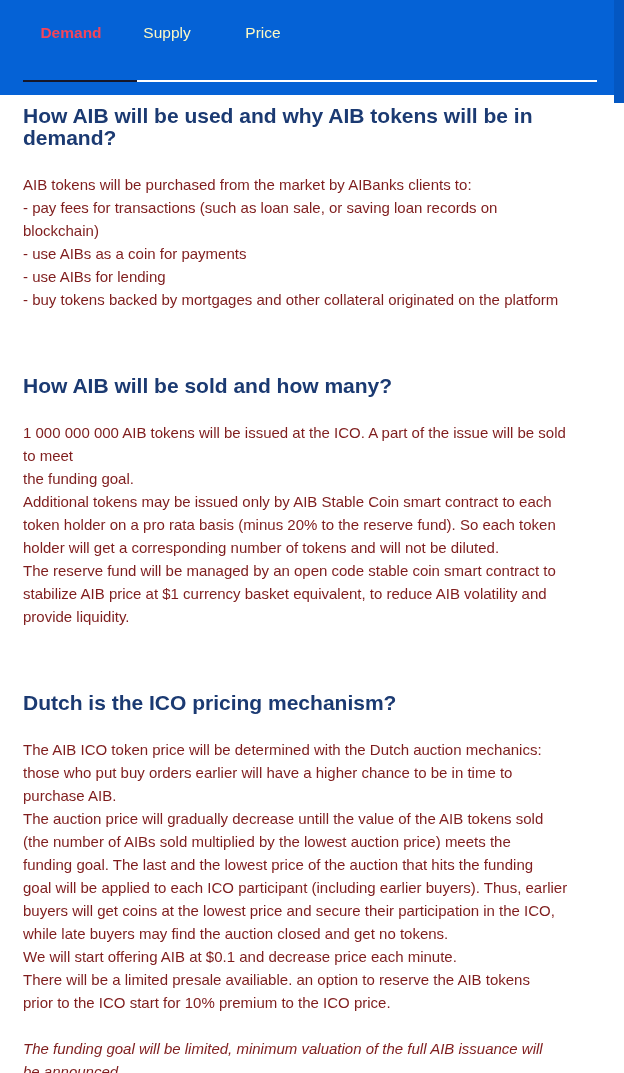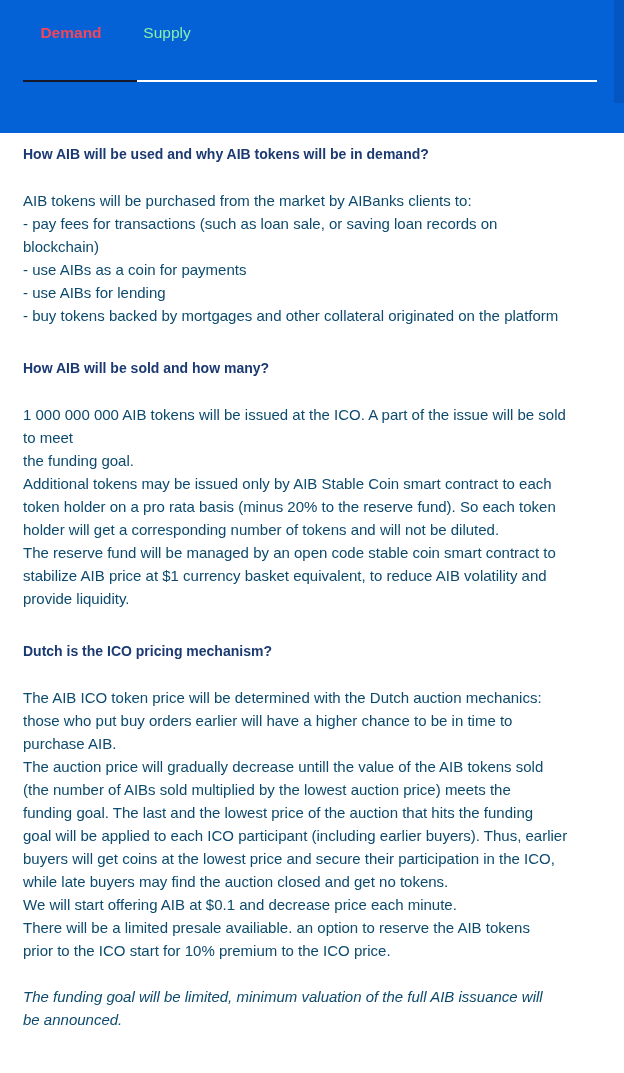--- a/index.html
+++ b/index.html
@@ -9,38 +9,38 @@
     height: 1073px;
     background: #ffffff;
     font-family: "Liberation Sans", sans-serif;
     overflow: hidden;
   }
 
   
   .header {
     position: relative;
     width: 624px;
-    height: 133px;
+    height: 95px;
     background: #0562d6;
   }
   .header-edge {
     position: absolute;
     top: 0; right: 0;
     width: 10px; height: 103px;
     background: #0457c2;
   }
   .tabs {
     display: flex;
     padding-left: 23px;
     padding-top: 21px;
   }
   .tab {
     width: 96px;
     text-align: center;
-    color: #86efac;
+    color: #fef9c3;
     font-size: 15.5px;
     line-height: 23px;
     font-weight: 500;
     cursor: pointer;
   }
   .tab.active {
     color: #f4455a;
     font-weight: 700;
   }
   .nav-underline {
@@ -58,44 +58,45 @@
     height: 2px;
     background: #15172b;
   }
 
   
   .content {
     padding: 10px 24px 0 23px;
     color: #44607e;
   }
   .faq-section { margin: 0; }
-  .faq-section + .faq-section { margin-top: 30px; }
+  .faq-section + .faq-section { margin-top: 64px; }
   .section-heading {
     margin: 0;
-    font-size: 14px;
+    font-size: 21px;
     line-height: 22px;
     font-weight: 700;
     color: #1b3a72;
   }
   .section-body {
     margin: 24px 0 0 0;
     font-size: 15px;
     line-height: 23px;
-    color: #0c4a6e;
+    color: #7f1d1d;
     white-space: pre-line;
   }
   .section-body + .section-body { margin-top: 23px; font-style: italic; }
 </style>
 </head>
 <body>
 
 <header class="header">
   <nav class="tabs">
     <div class="tab active">Demand</div>
     <div class="tab">Supply</div>
+    <div class="tab">Price</div>
   </nav>
   <div class="nav-underline">
     <div class="nav-underline-active"></div>
   </div>
   <div class="header-edge"></div>
 </header>
 
 <main class="content">
 
   <section class="faq-section">

